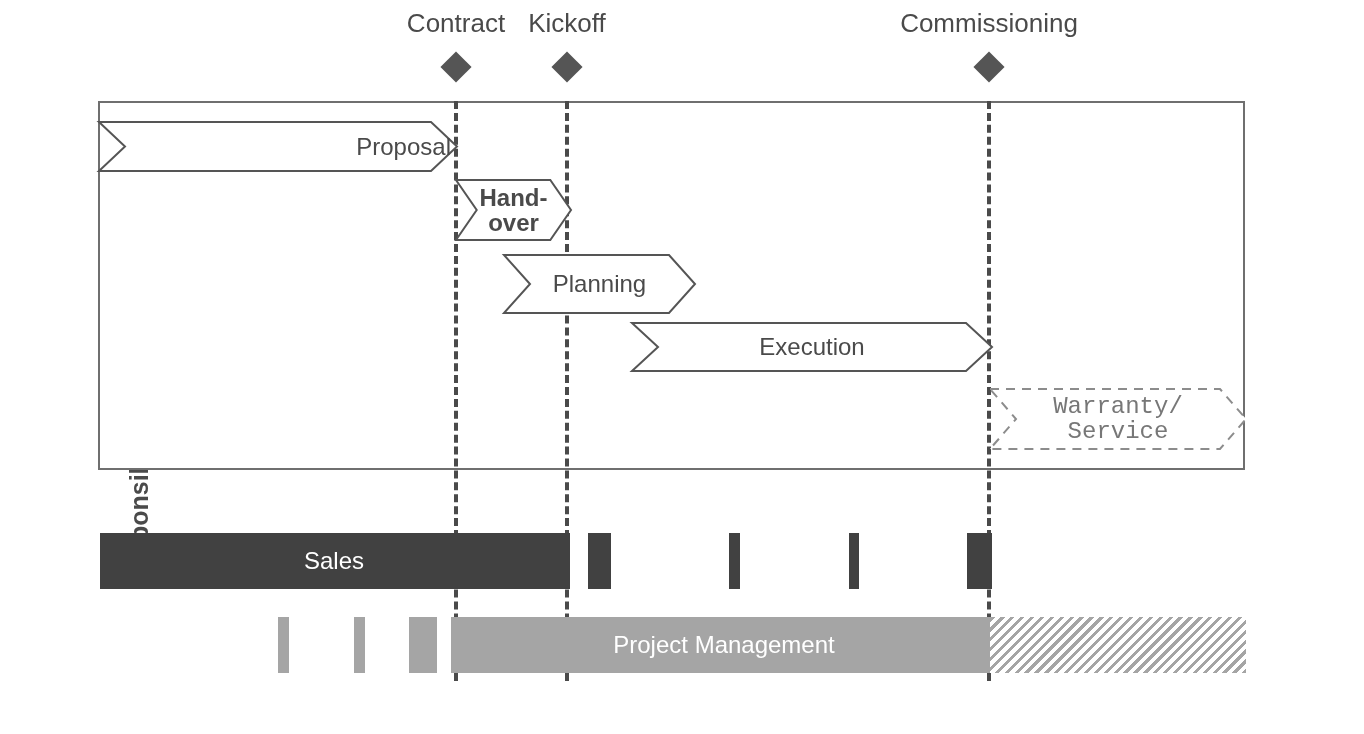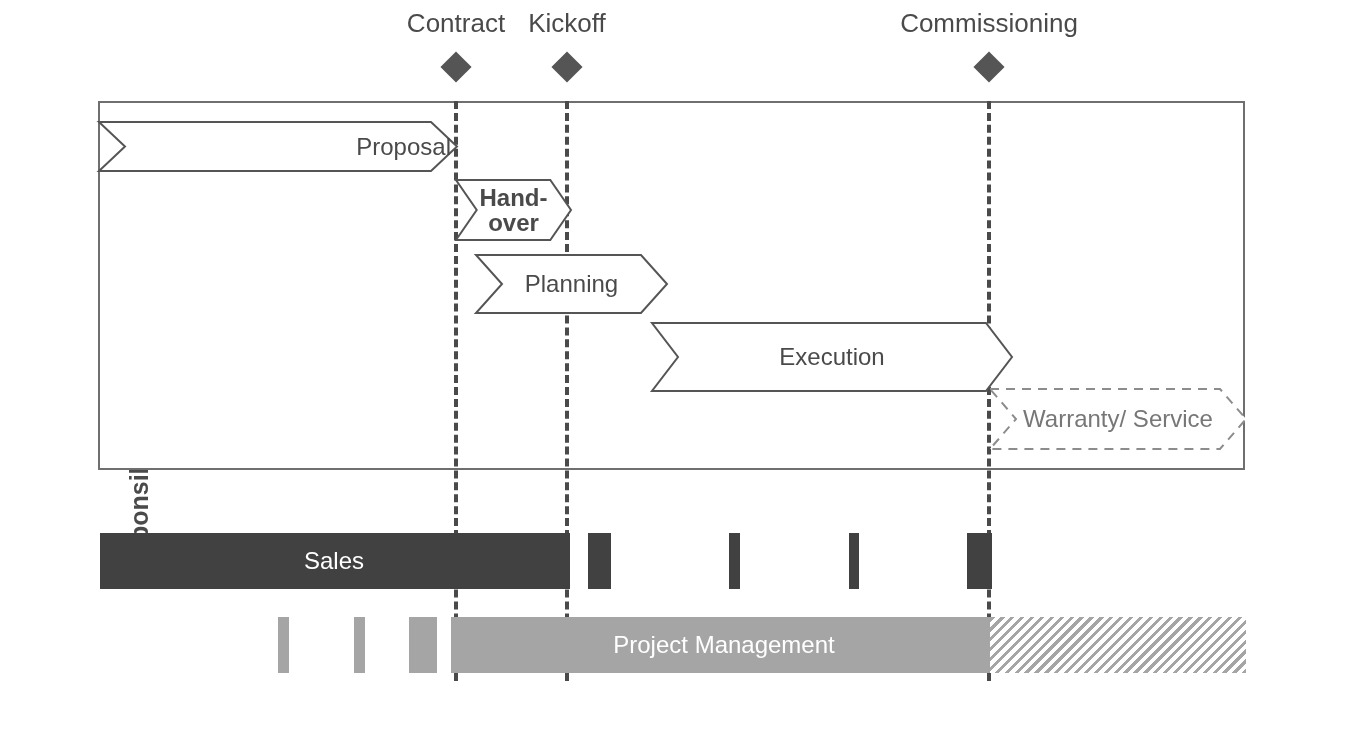--- a/index.html
+++ b/index.html
@@ -149,33 +149,33 @@
         </svg>
         <div class="phase-label" style="color: rgb(74, 74, 74);">Proposal</div>
       </div>
       <div class="phase-arrow" style="left: 456px; top: 180px; width: 115px; height: 60px; font-weight: bold;">
         <svg viewBox="0 0 115 60" preserveAspectRatio="none">
           <polygon points="0,0 94.3,0 115,30 94.3,60 0,60 20.7,30" fill="#ffffff" stroke="#555555" stroke-width="2" vector-effect="non-scaling-stroke"></polygon>
         </svg>
         <div class="phase-label" style="color: rgb(74, 74, 74);">Hand-
 over</div>
       </div>
-      <div class="phase-arrow" style="left: 476px; top: 255px; width: 191px; height: 58px; justify-content: center;">
+      <div class="phase-arrow" style="left: 504px; top: 255px; width: 191px; height: 58px; justify-content: center;">
         <svg viewBox="0 0 191 58" preserveAspectRatio="none">
           <polygon points="0,0 165,0 191,29 165,58 0,58 26,29" fill="#ffffff" stroke="#555555" stroke-width="2" vector-effect="non-scaling-stroke"></polygon>
         </svg>
         <div class="phase-label" style="color: rgb(74, 74, 74);">Planning</div>
       </div>
-      <div class="phase-arrow" style="left: 652px; top: 323px; width: 360px; height: 68px;">
+      <div class="phase-arrow" style="left: 632px; top: 323px; width: 360px; height: 48px;">
         <svg viewBox="0 0 360 58" preserveAspectRatio="none">
           <polygon points="0,0 334,0 360,29 334,58 0,58 26,29" fill="#ffffff" stroke="#555555" stroke-width="2" vector-effect="non-scaling-stroke"></polygon>
         </svg>
         <div class="phase-label" style="color: rgb(74, 74, 74);">Execution</div>
       </div>
-      <div class="phase-arrow" style="left: 990px; top: 389px; width: 256px; height: 60px;">
+      <div class="phase-arrow" style="left: 990px; top: 389px; width: 256px; height: 60px; font-family: Liberation Mono, monospace;">
         <svg viewBox="0 0 256 60" preserveAspectRatio="none">
           <polygon points="0,0 230,0 256,30 230,60 0,60 26,30" fill="#ffffff" stroke="#8c8c8c" stroke-width="2" vector-effect="non-scaling-stroke" stroke-dasharray="9 7"></polygon>
         </svg>
         <div class="phase-label" style="color: rgb(119, 119, 119);">Warranty/ Service</div>
       </div>
     </div>
 
   <div id="responsibility-bars">
       <div class="resp-seg" style="left: 100px; top: 533px; width: 470px; height: 56px; background: rgb(65, 65, 65);"></div>
       <div class="resp-seg" style="left: 588px; top: 533px; width: 23px; height: 56px; background: rgb(65, 65, 65);"></div>

